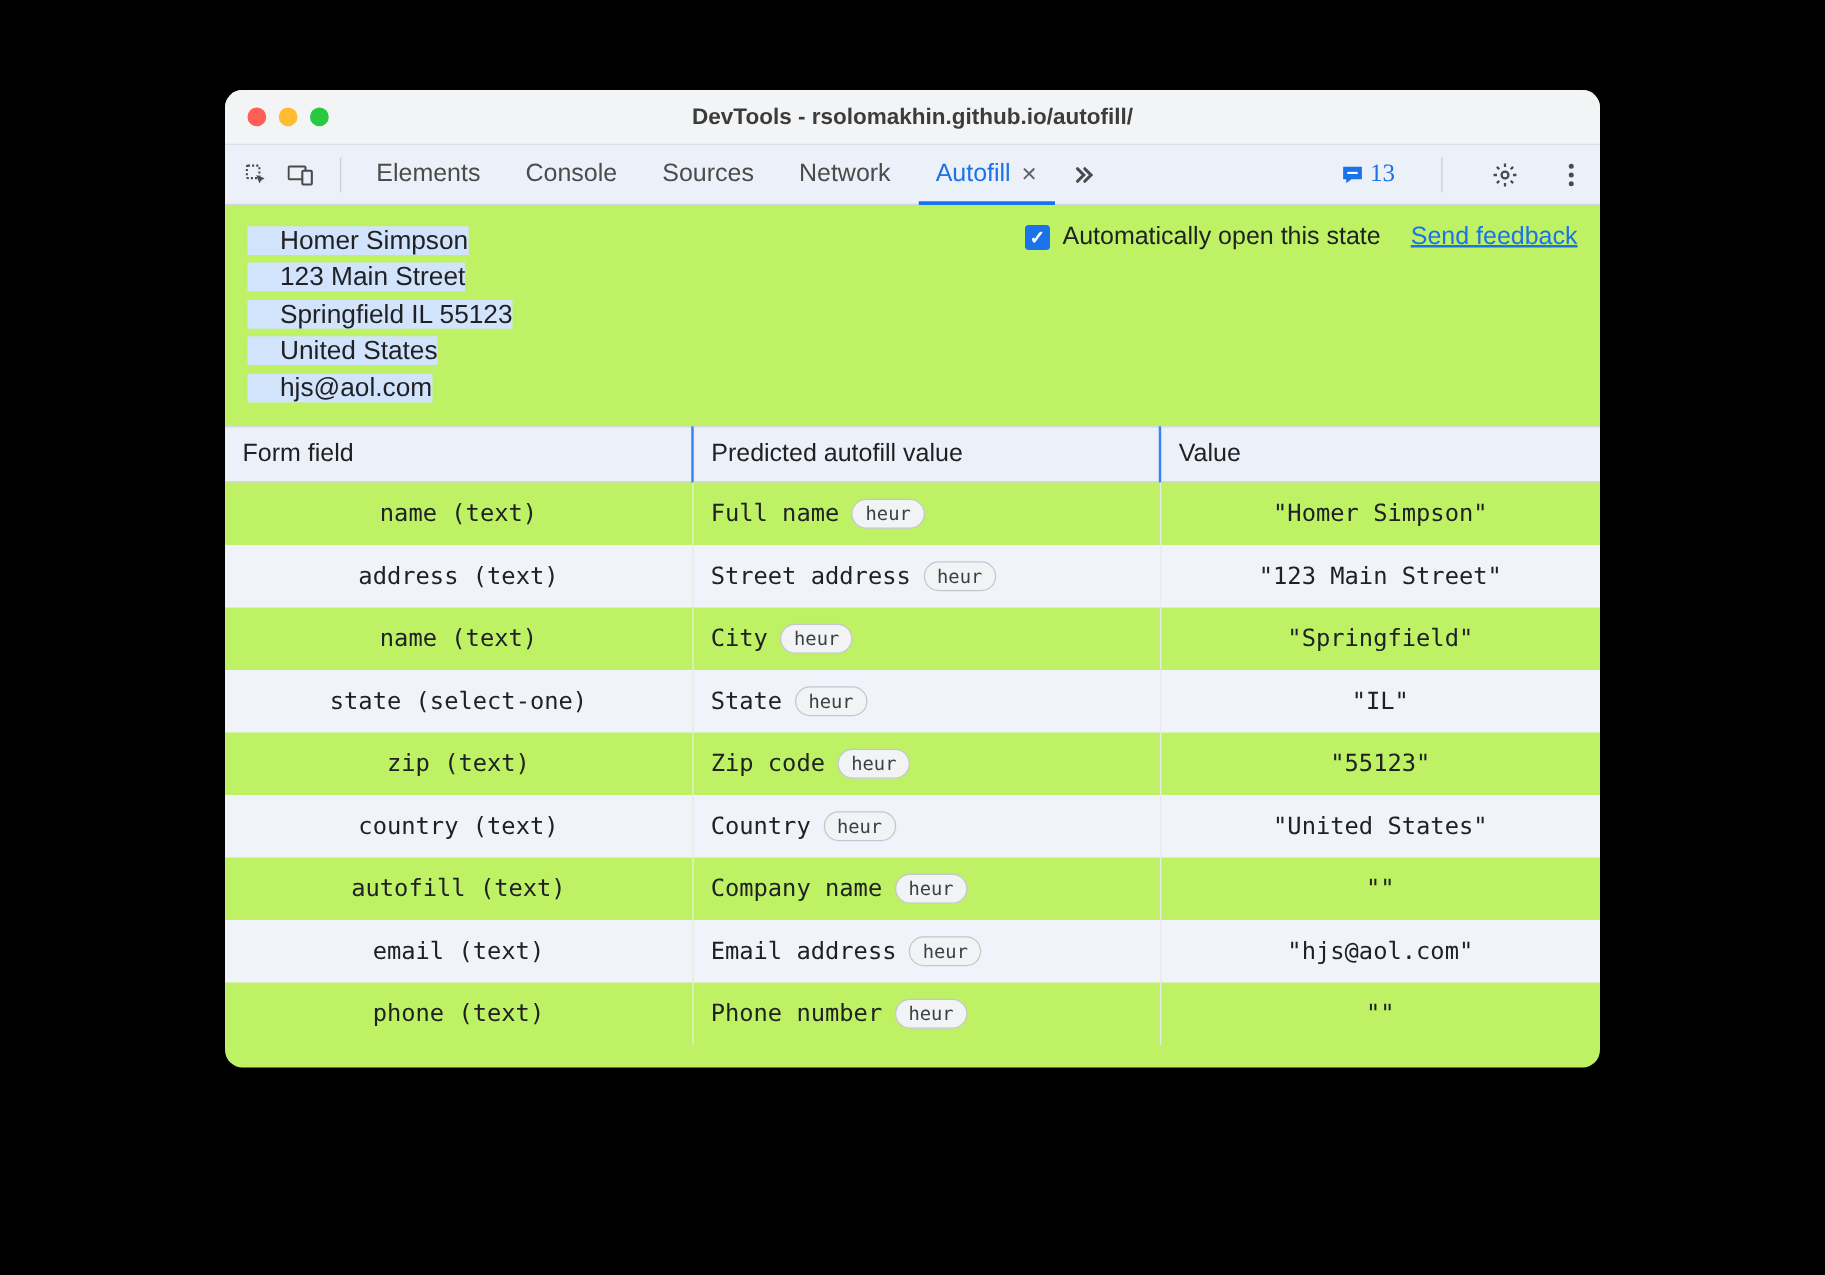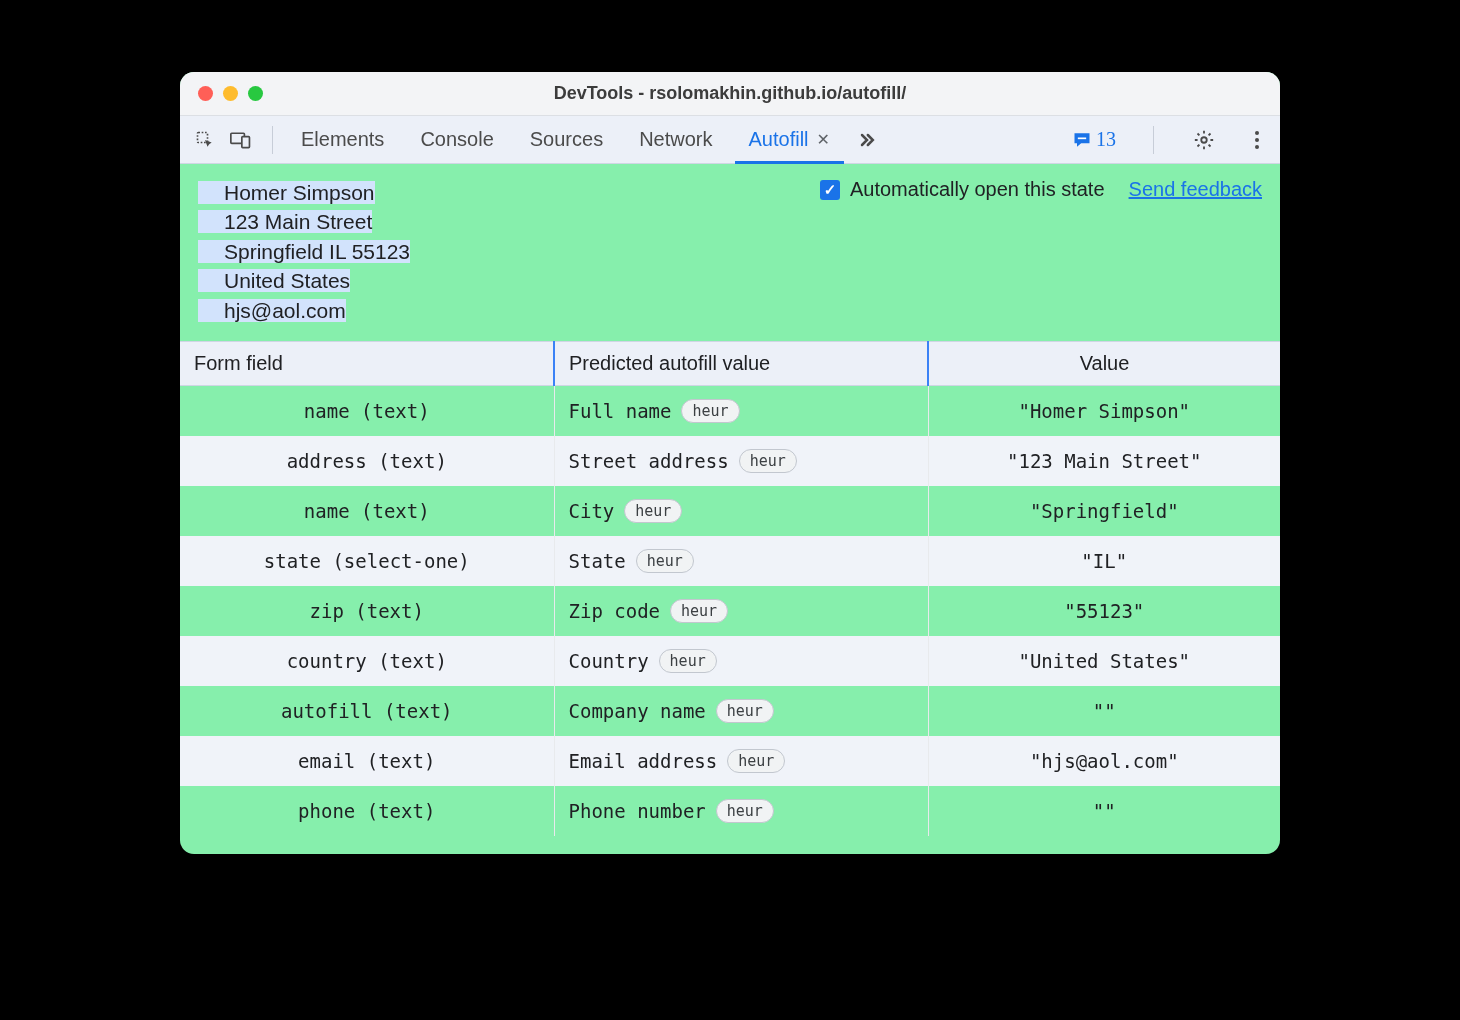--- a/index.html
+++ b/index.html
@@ -8,21 +8,21 @@
     width: 1460px;
     height: 1020px;
     font-family: -apple-system, BlinkMacSystemFont, "Segoe UI", Helvetica, Arial, sans-serif;
     display: flex;
     align-items: flex-start;
     justify-content: center;
     padding-top: 72px;
   }
   .window {
     width: 1100px;
-    background: #86efac;
+    background: #bef264;
     border-radius: 14px;
     overflow: hidden;
     box-shadow: 0 20px 60px rgba(0,0,0,0.5);
   }
   .titlebar {
     background: #f3f4f6;
     height: 44px;
     display: flex;
     align-items: center;
     position: relative;
@@ -174,21 +174,21 @@
     text-align: left;
     font-weight: 400;
     background: #ecf0f8;
     color: #202124;
     padding: 10px 14px;
     border-top: 1px solid #cfd6e4;
     border-bottom: 1px solid #cfd6e4;
     border-right: 2px solid #3b82f6;
     font-size: 20px;
   }
-  .table th:last-child { border-right: none; text-align: center; }
+  .table th:last-child { border-right: none; }
   .table td {
     padding: 13px 14px;
     border-right: 1px solid #e8eaed;
     font-family: ui-monospace, Menlo, Consolas, monospace;
     font-size: 19px;
     color: #202124;
     text-align: center;
   }
   .table td:last-child { border-right: none; }
   .table tbody tr:nth-child(even) td {

